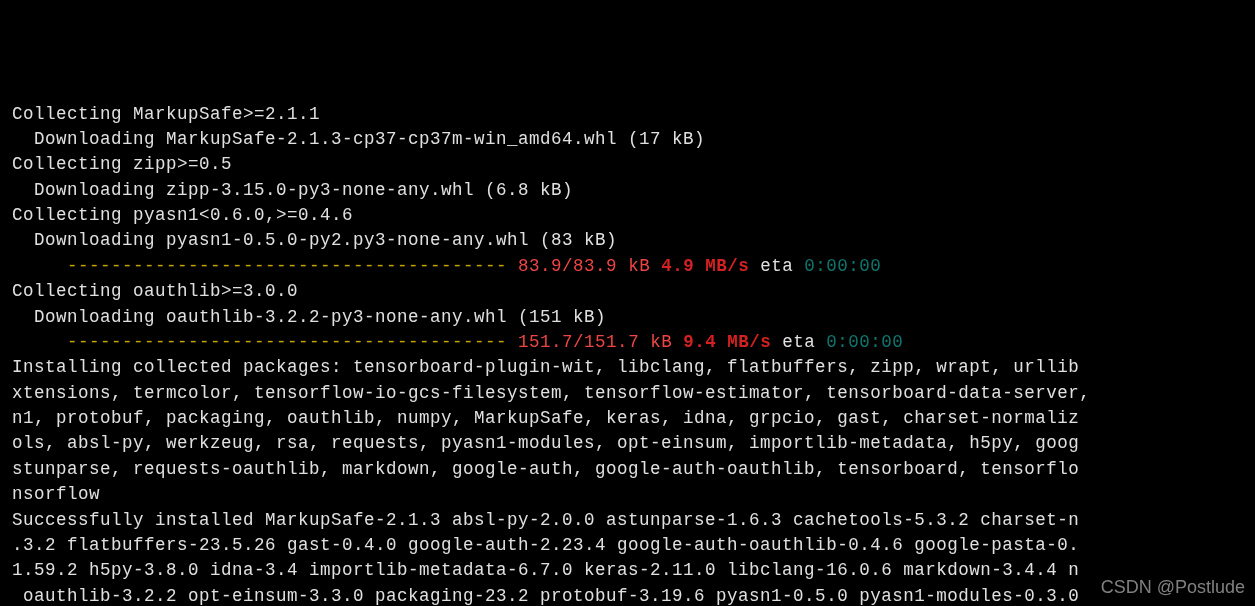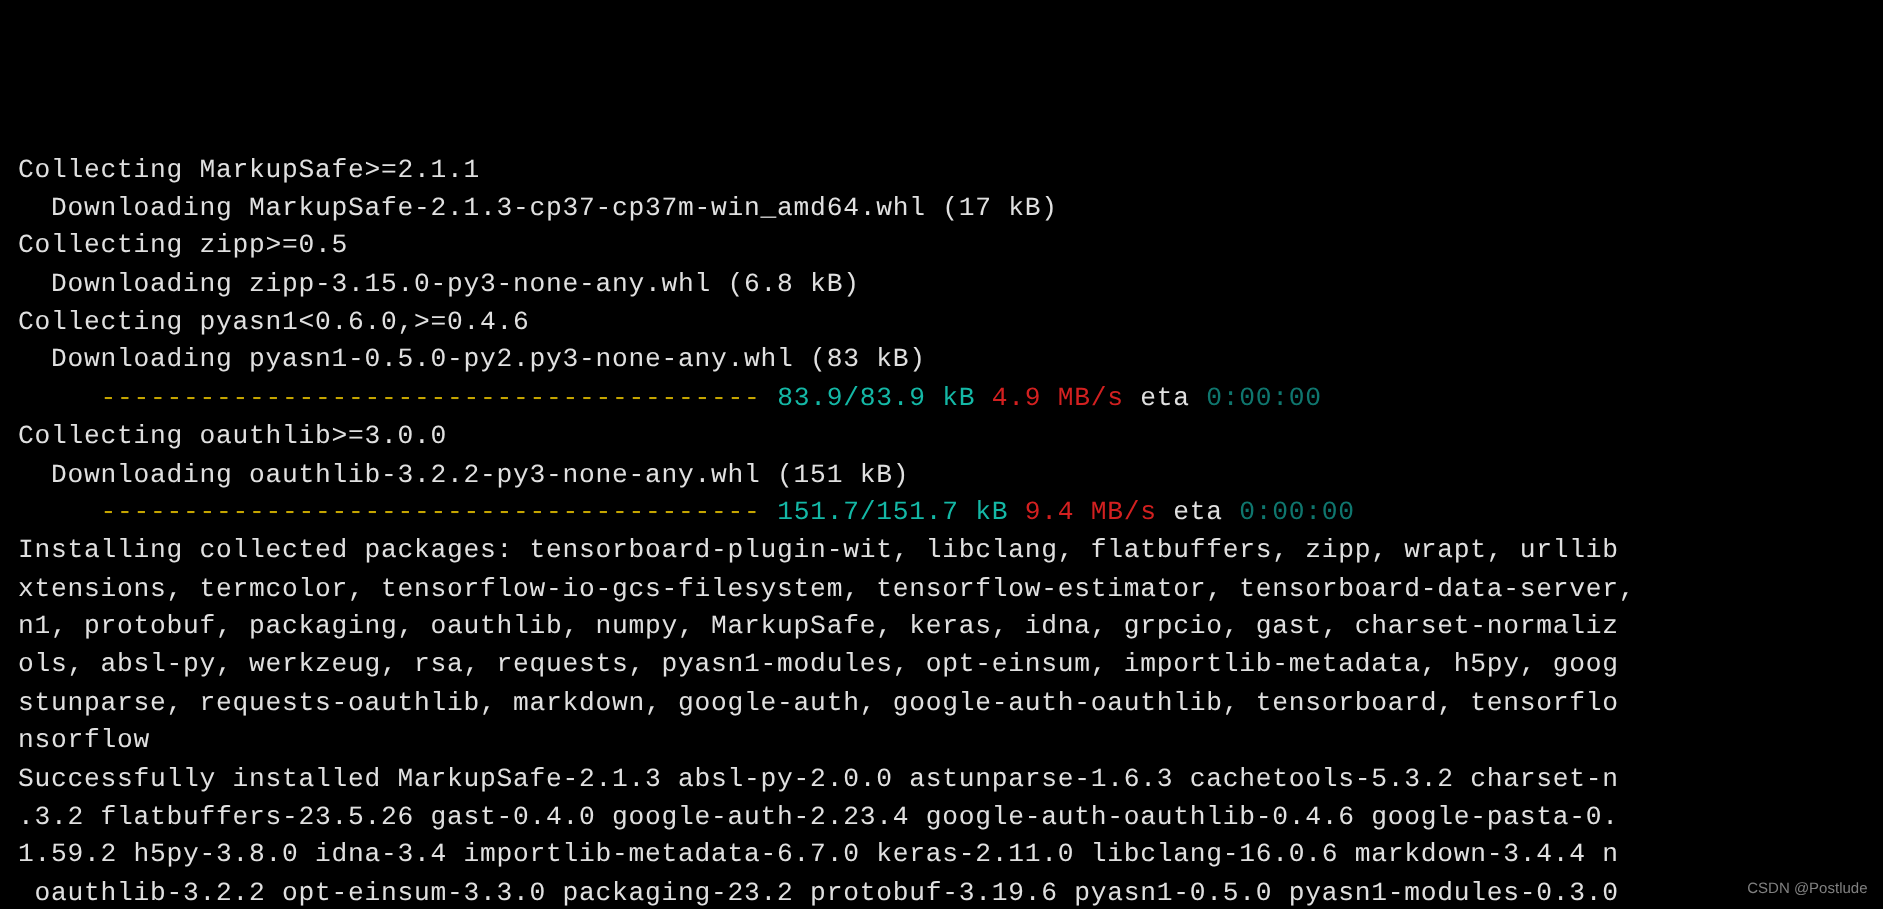--- a/index.html
+++ b/index.html
@@ -24,37 +24,38 @@
       letter-spacing: 0.5px;
     }
     .line {
       white-space: pre;
       padding-left: 12px;
     }
     .yellow {
       color: #c5a500;
     }
     .green {
-      color: #14b8a6;
+      color: #ef4444;
     }
     .red {
       color: #d32020;
+      font-weight: bold;
     }
     .cyan {
       color: #0f766e;
     }
     .white {
       color: #e0e0e0;
     }
     .watermark {
       position: absolute;
       bottom: 6px;
       right: 10px;
       color: #808080;
-      font-size: 10px;
+      font-size: 18px;
       font-family: Arial, sans-serif;
       letter-spacing: 0;
     }
   </style>
 </head>
 <body>
 
 
 
 <div class="terminal"><div class="line"><span class="white">Collecting MarkupSafe&gt;=2.1.1</span></div><div class="line"><span class="white">  Downloading MarkupSafe-2.1.3-cp37-cp37m-win_amd64.whl (17 kB)</span></div><div class="line"><span class="white">Collecting zipp&gt;=0.5</span></div><div class="line"><span class="white">  Downloading zipp-3.15.0-py3-none-any.whl (6.8 kB)</span></div><div class="line"><span class="white">Collecting pyasn1&lt;0.6.0,&gt;=0.4.6</span></div><div class="line"><span class="white">  Downloading pyasn1-0.5.0-py2.py3-none-any.whl (83 kB)</span></div><div class="line"><span class="white">     </span><span class="yellow">----------------------------------------</span><span class="white"> </span><span class="green">83.9/83.9 kB</span><span class="white"> </span><span class="red">4.9 MB/s</span><span class="white"> eta </span><span class="cyan">0:00:00</span></div><div class="line"><span class="white">Collecting oauthlib&gt;=3.0.0</span></div><div class="line"><span class="white">  Downloading oauthlib-3.2.2-py3-none-any.whl (151 kB)</span></div><div class="line"><span class="white">     </span><span class="yellow">----------------------------------------</span><span class="white"> </span><span class="green">151.7/151.7 kB</span><span class="white"> </span><span class="red">9.4 MB/s</span><span class="white"> eta </span><span class="cyan">0:00:00</span></div><div class="line"><span class="white">Installing collected packages: tensorboard-plugin-wit, libclang, flatbuffers, zipp, wrapt, urllib</span></div><div class="line"><span class="white">xtensions, termcolor, tensorflow-io-gcs-filesystem, tensorflow-estimator, tensorboard-data-server,</span></div><div class="line"><span class="white">n1, protobuf, packaging, oauthlib, numpy, MarkupSafe, keras, idna, grpcio, gast, charset-normaliz</span></div><div class="line"><span class="white">ols, absl-py, werkzeug, rsa, requests, pyasn1-modules, opt-einsum, importlib-metadata, h5py, goog</span></div><div class="line"><span class="white">stunparse, requests-oauthlib, markdown, google-auth, google-auth-oauthlib, tensorboard, tensorflo</span></div><div class="line"><span class="white">nsorflow</span></div><div class="line"><span class="white">Successfully installed MarkupSafe-2.1.3 absl-py-2.0.0 astunparse-1.6.3 cachetools-5.3.2 charset-n</span></div><div class="line"><span class="white">.3.2 flatbuffers-23.5.26 gast-0.4.0 google-auth-2.23.4 google-auth-oauthlib-0.4.6 google-pasta-0.</span></div><div class="line"><span class="white">1.59.2 h5py-3.8.0 idna-3.4 importlib-metadata-6.7.0 keras-2.11.0 libclang-16.0.6 markdown-3.4.4 n</span></div><div class="line"><span class="white"> oauthlib-3.2.2 opt-einsum-3.3.0 packaging-23.2 protobuf-3.19.6 pyasn1-0.5.0 pyasn1-modules-0.3.0</span></div></div>

